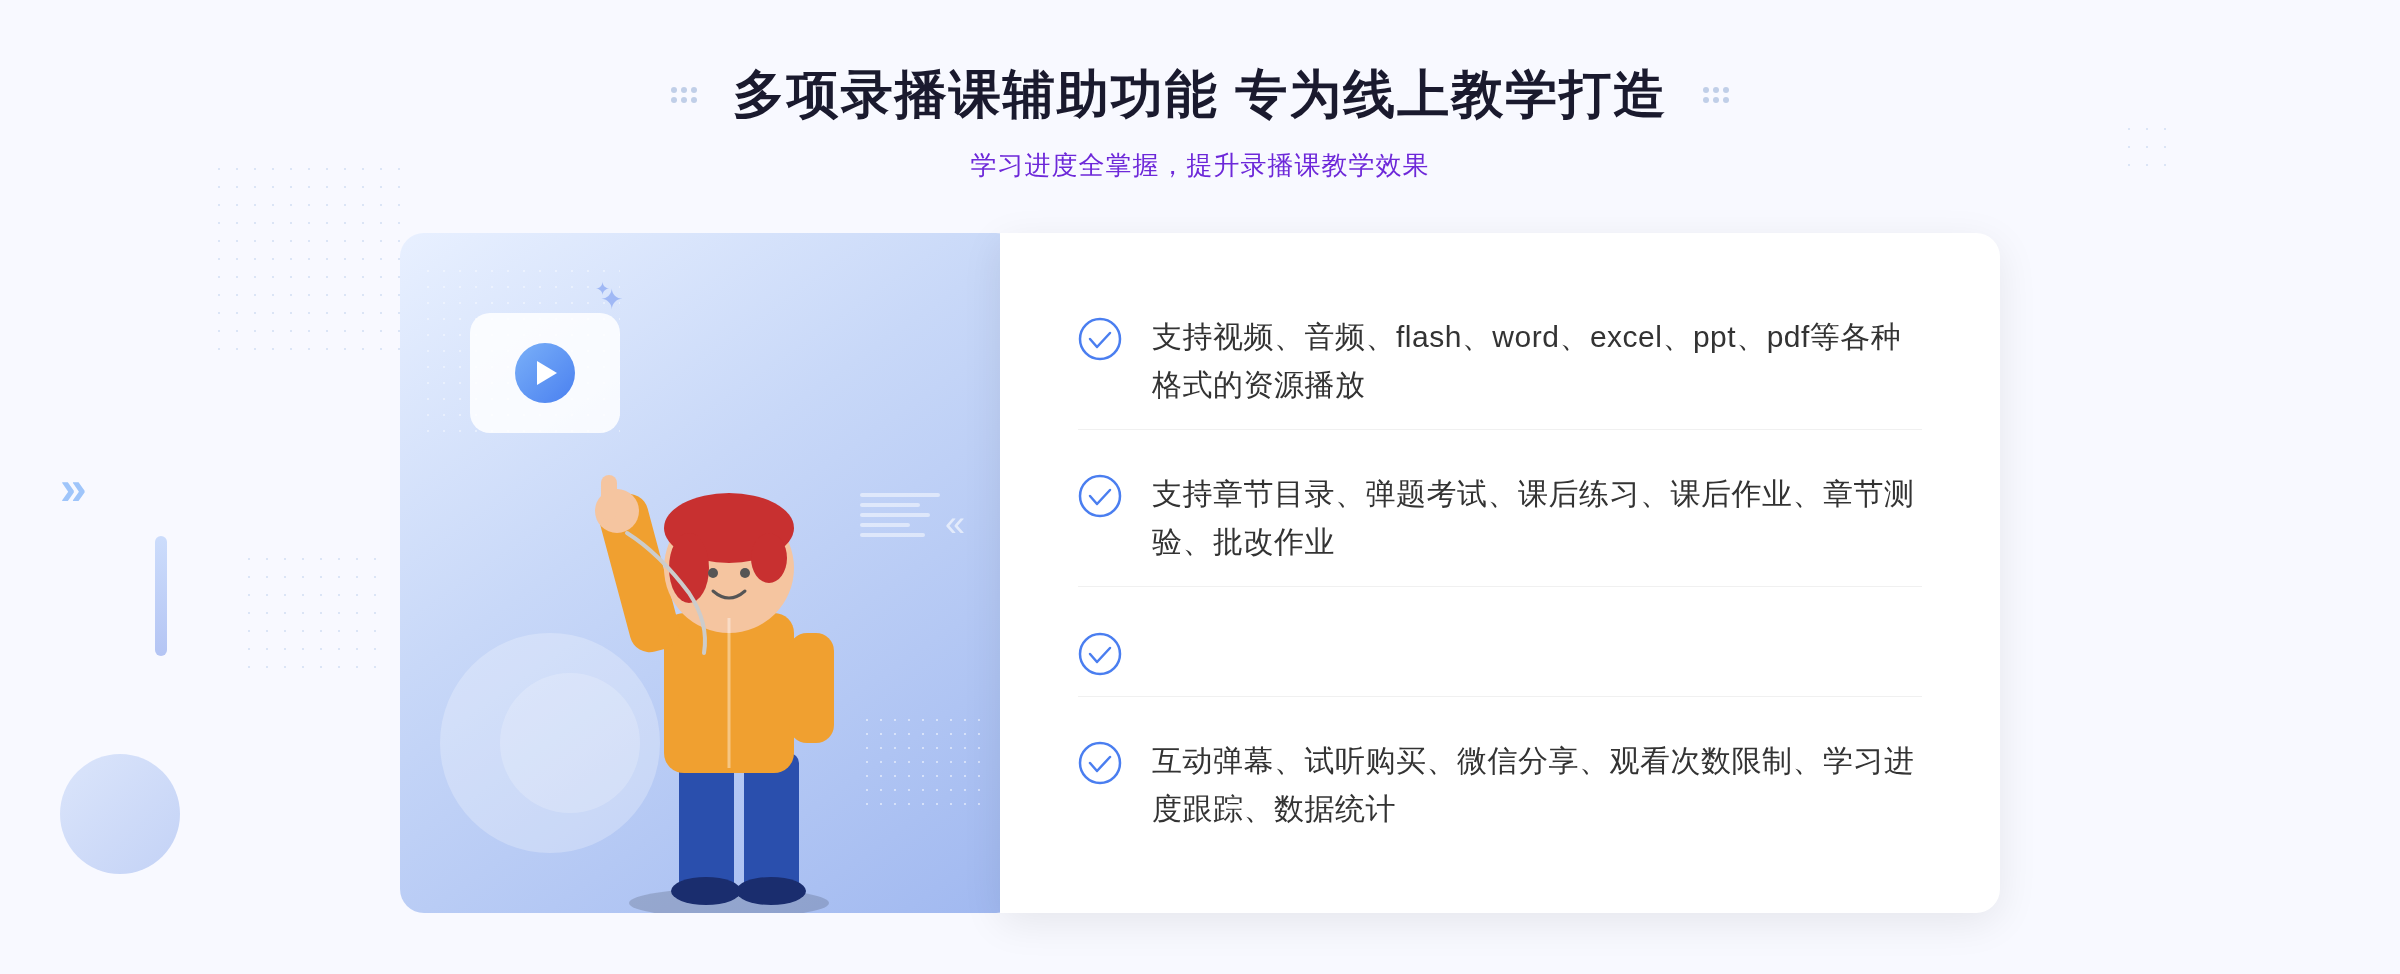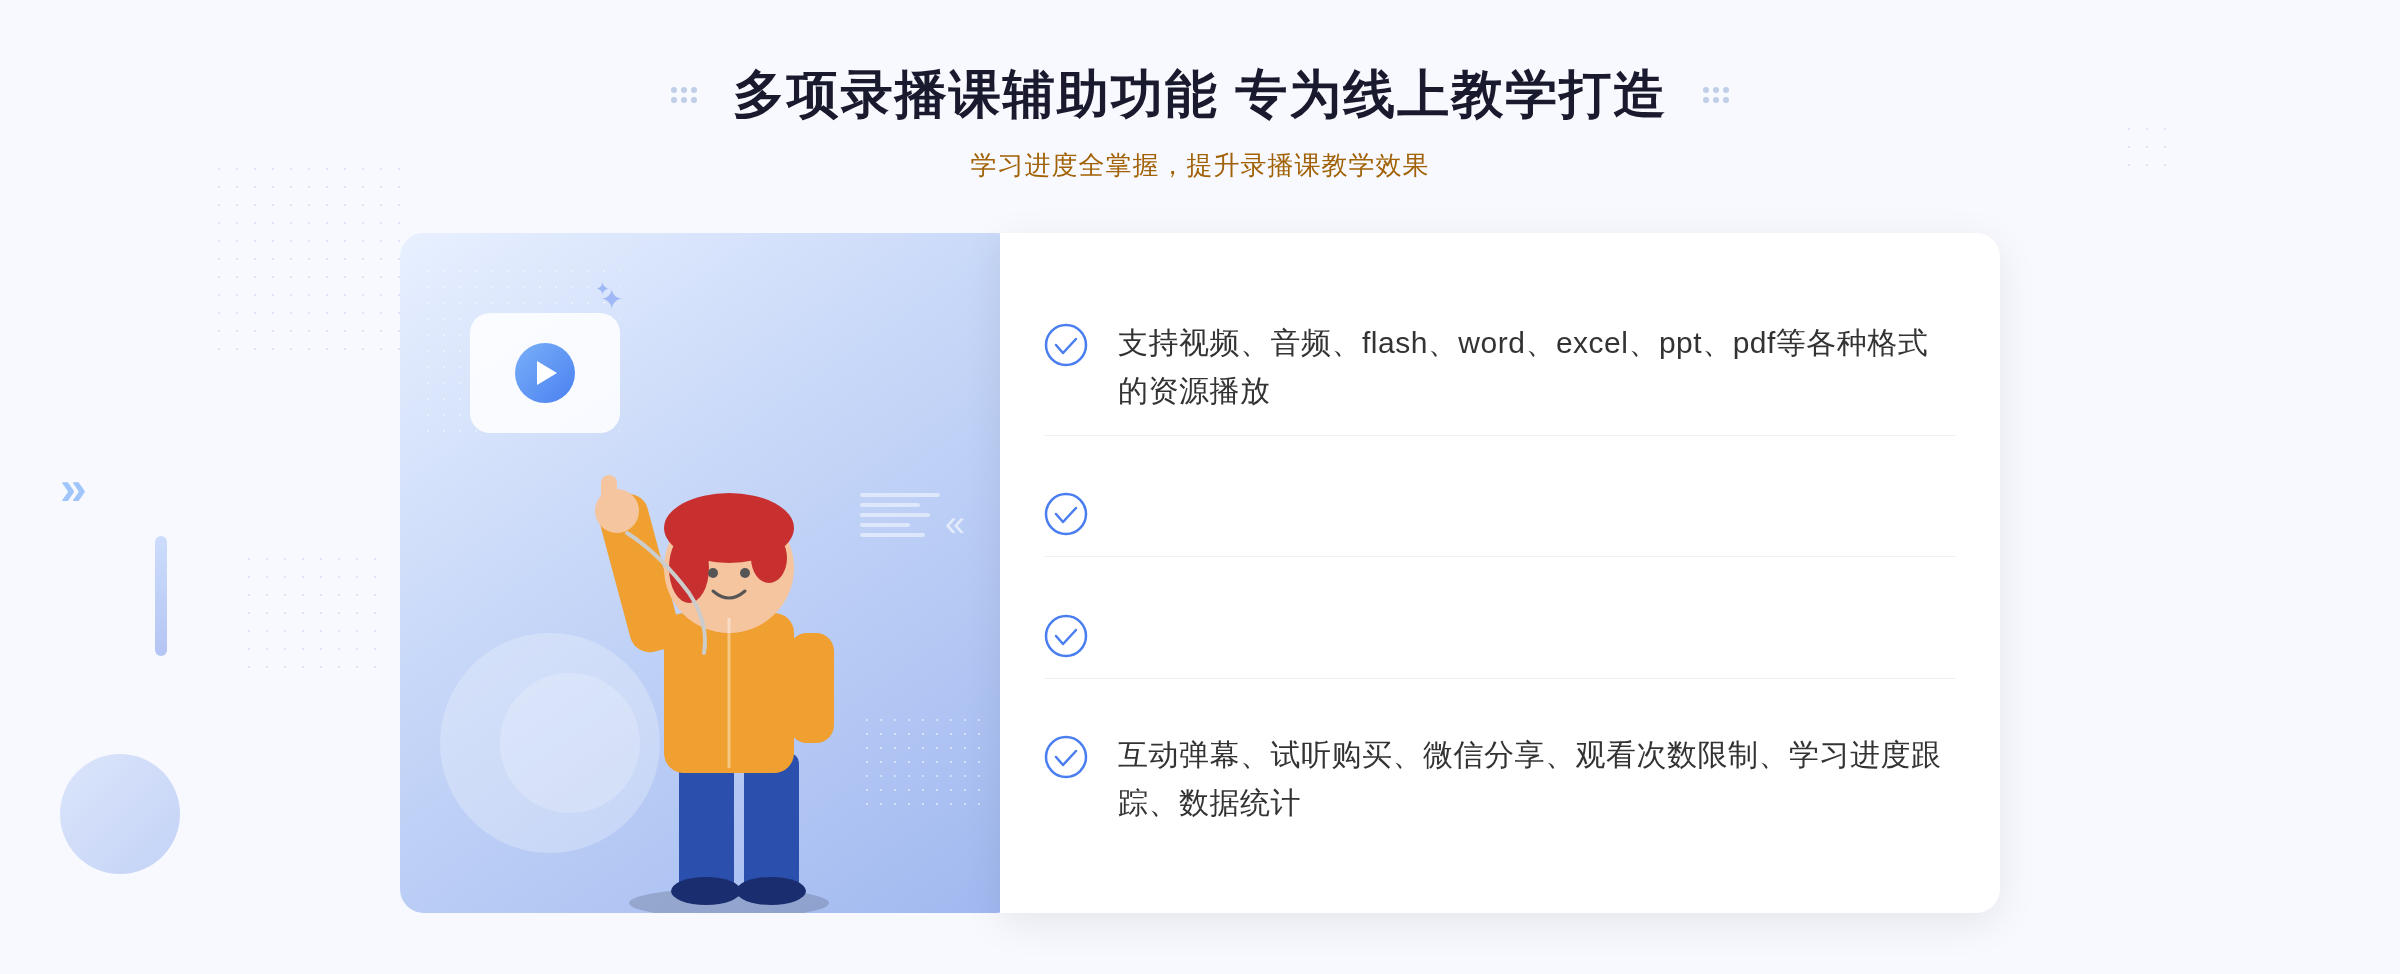--- a/index.html
+++ b/index.html
@@ -93,21 +93,21 @@
     .main-title {
       font-size: 52px;
       font-weight: 700;
       color: #1a1a2e;
       letter-spacing: 2px;
     }
 
     .subtitle {
       margin-top: 18px;
       font-size: 26px;
-      color: #a16207;
+      color: #6d28d9;
       letter-spacing: 1px;
     }
 
     
     .content-area {
       display: flex;
       width: 1600px;
       margin-top: 50px;
       position: relative;
       z-index: 2;
@@ -222,21 +222,21 @@
       transform: translateX(-45%);
       width: 380px;
       height: 520px;
     }
 
     
     .right-panel {
       flex: 1;
       background: white;
       border-radius: 0 24px 24px 0;
-      padding: 50px 44px;
+      padding: 50px 78px;
       display: flex;
       flex-direction: column;
       justify-content: space-around;
       box-shadow: 0 10px 40px rgba(0,0,0,0.08);
       margin-left: -20px;
       position: relative;
       z-index: 1;
     }
 
     .feature-item {
@@ -429,20 +429,21 @@
         <span class="feature-text">支持视频、音频、flash、word、excel、ppt、pdf等各种格式的资源播放</span>
       </div>
 
       <div class="feature-item">
         <div class="check-icon">
           <svg viewBox="0 0 44 44" xmlns="http://www.w3.org/2000/svg">
             <circle cx="22" cy="22" r="20" fill="none" stroke="#4a7ef0" stroke-width="2.5"></circle>
             <path d="M 12 22 L 19 30 L 32 16" stroke="#4a7ef0" stroke-width="2.5" fill="none" stroke-linecap="round" stroke-linejoin="round"></path>
           </svg>
         </div>
+        <span class="feature-text">支持章节目录、弹题考试、课后练习、课后作业、章节测验、批改作业</span>
       </div>
 
       <div class="feature-item">
         <div class="check-icon">
           <svg viewBox="0 0 44 44" xmlns="http://www.w3.org/2000/svg">
             <circle cx="22" cy="22" r="20" fill="none" stroke="#4a7ef0" stroke-width="2.5"></circle>
             <path d="M 12 22 L 19 30 L 32 16" stroke="#4a7ef0" stroke-width="2.5" fill="none" stroke-linecap="round" stroke-linejoin="round"></path>
           </svg>
         </div>
       </div>

